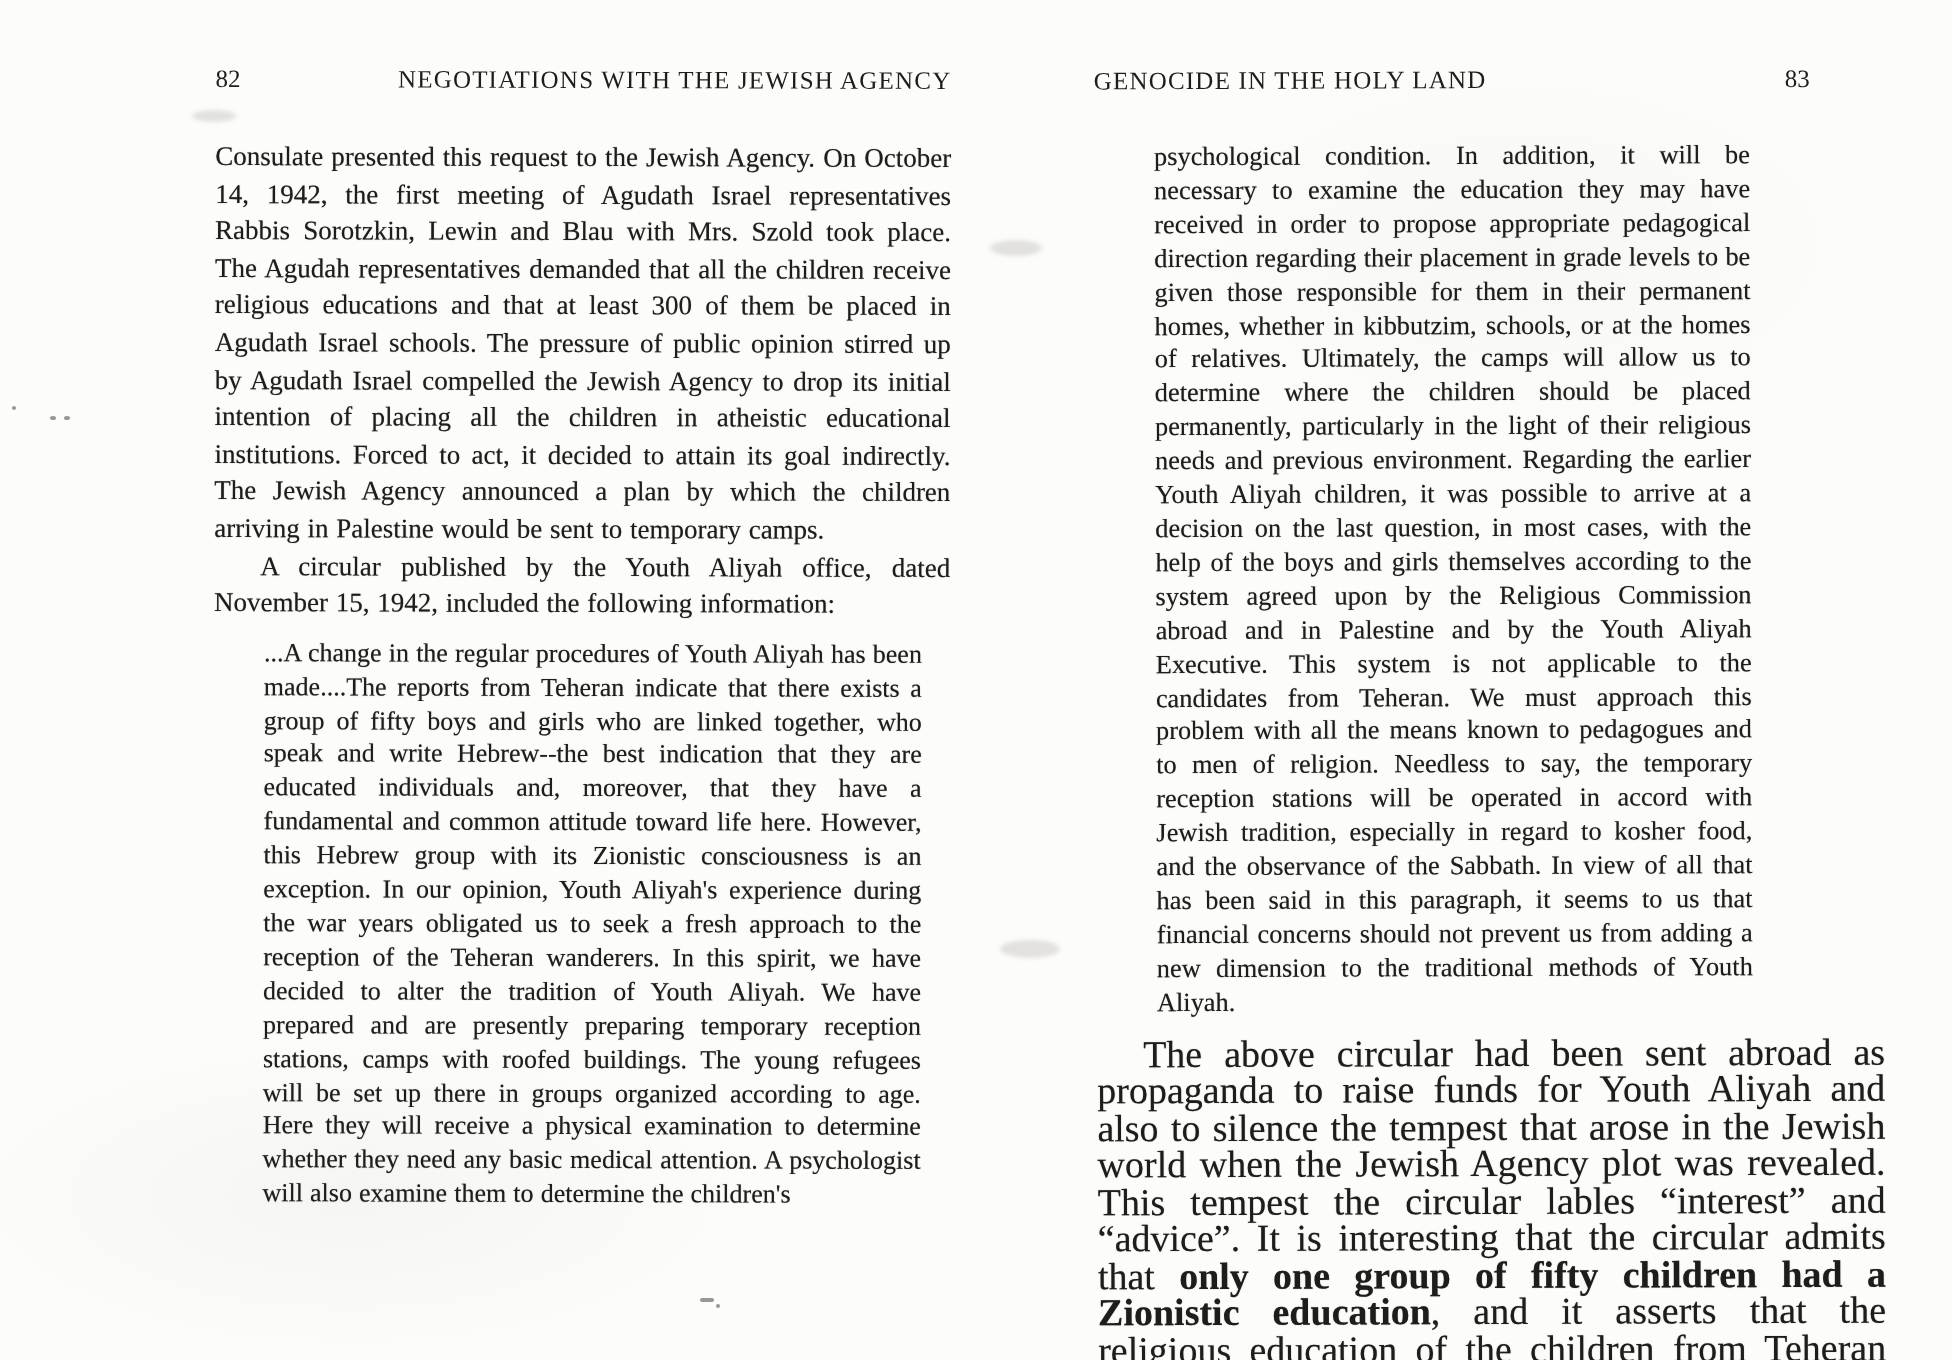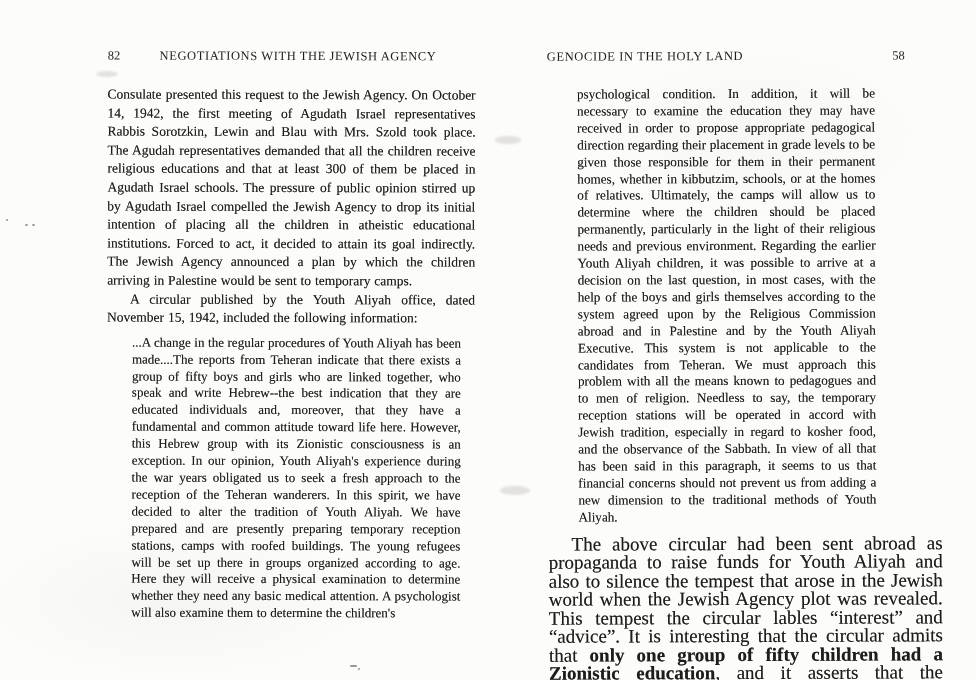--- a/index.html
+++ b/index.html
@@ -15,35 +15,34 @@
     font-family: "Liberation Serif", "DejaVu Serif", serif;
     color: #1e1d1b;
   }
   .spread {
     position: absolute;
     inset: 0;
     background:
       radial-gradient(ellipse 300px 120px at 18% 88%, rgba(120,120,115,0.05), rgba(0,0,0,0) 70%),
       radial-gradient(ellipse 260px 140px at 78% 18%, rgba(120,120,115,0.04), rgba(0,0,0,0) 70%),
       #fcfcfa;
-    margin-top: 16px;
   }
   .page { position: absolute; }
   .page-left  { left: 107px; top: 33px; width: 368px; transform: rotate(0.15deg); }
   .page-right { left: 548px; top: 33px; width: 394px; transform: rotate(-0.2deg); }
 
   .running-head {
     display: flex;
     align-items: baseline;
     font-size: 12.5px;
     letter-spacing: 0.6px;
     white-space: nowrap;
   }
   .running-head .page-num { font-size: 12.5px; letter-spacing: 0; }
-  .page-left .running-head .head-title { flex: 1; text-align: center; }
+  .page-left .running-head .head-title { flex: 1; text-align: right; }
   .page-right .running-head .head-title { flex: 1; text-align: left; }
   .page-right .running-head { padding-right: 36px; }
 
   .page-body { margin-top: 22px; }
 
   .para {
     margin: 0;
     font-size: 13.5px;
     line-height: 18.6px;
     text-align: justify;
@@ -97,21 +96,21 @@
     <div class="page-body">
       <p class="para">Consulate presented this request to the Jewish Agency. On October 14, 1942, the first meeting of Agudath Israel representatives Rabbis Sorotzkin, Lewin and Blau with Mrs. Szold took place. The Agudah representatives demanded that all the children receive religious educations and that at least 300 of them be placed in Agudath Israel schools. The pressure of public opinion stirred up by Agudath Israel compelled the Jewish Agency to drop its initial intention of placing all the children in atheistic educational institutions. Forced to act, it decided to attain its goal indirectly. The Jewish Agency announced a plan by which the children arriving in Palestine would be sent to temporary camps.</p>
       <p class="para indent">A circular published by the Youth Aliyah office, dated November 15, 1942, included the following information:</p>
       <blockquote class="quote">...A change in the regular procedures of Youth Aliyah has been made....The reports from Teheran indicate that there exists a group of fifty boys and girls who are linked together, who speak and write Hebrew--the best indication that they are educated individuals and, moreover, that they have a fundamental and common attitude toward life here. However, this Hebrew group with its Zionistic consciousness is an exception. In our opinion, Youth Aliyah's experience during the war years obligated us to seek a fresh approach to the reception of the Teheran wanderers. In this spirit, we have decided to alter the tradition of Youth Aliyah. We have prepared and are presently preparing temporary reception stations, camps with roofed buildings. The young refugees will be set up there in groups organized according to age. Here they will receive a physical examination to determine whether they need any basic medical attention. A psychologist will also examine them to determine the children's</blockquote>
     </div>
   </section>
 
   <section class="page page-right">
     <header class="running-head">
       <span class="head-title">GENOCIDE IN THE HOLY LAND</span>
-      <span class="page-num">58</span>
+      <span class="page-num">83</span>
     </header>
     <div class="page-body">
       <blockquote class="quote">psychological condition. In addition, it will be necessary to examine the education they may have received in order to propose appropriate pedagogical direction regarding their placement in grade levels to be given those responsible for them in their permanent homes, whether in kibbutzim, schools, or at the homes of relatives. Ultimately, the camps will allow us to determine where the children should be placed permanently, particularly in the light of their religious needs and previous environment. Regarding the earlier Youth Aliyah children, it was possible to arrive at a decision on the last question, in most cases, with the help of the boys and girls themselves according to the system agreed upon by the Religious Commission abroad and in Palestine and by the Youth Aliyah Executive. This system is not applicable to the candidates from Teheran. We must approach this problem with all the means known to pedagogues and to men of religion. Needless to say, the temporary reception stations will be operated in accord with Jewish tradition, especially in regard to kosher food, and the observance of the Sabbath. In view of all that has been said in this paragraph, it seems to us that financial concerns should not prevent us from adding a new dimension to the traditional methods of Youth Aliyah.</blockquote>
       <p class="para indent closing"><span>The above circular had been sent abroad as propaganda to raise funds for Youth Aliyah and also to silence the tempest that arose in the Jewish world when the Jewish Agency plot was revealed. This tempest the circular lables “interest” and “advice”. It is interesting that the circular admits that </span><b>only one group of fifty children had a Zionistic education</b><span>, and it asserts that the religious education of the children from Teheran should</span></p>
     </div>
   </section>
 
   <div class="speck" style="left:6px;  top:203px; width:2px; height:2px;"></div>
   <div class="speck" style="left:25px; top:208px; width:3px; height:2px;"></div>
   <div class="speck" style="left:32px; top:208px; width:3px; height:2px;"></div>

